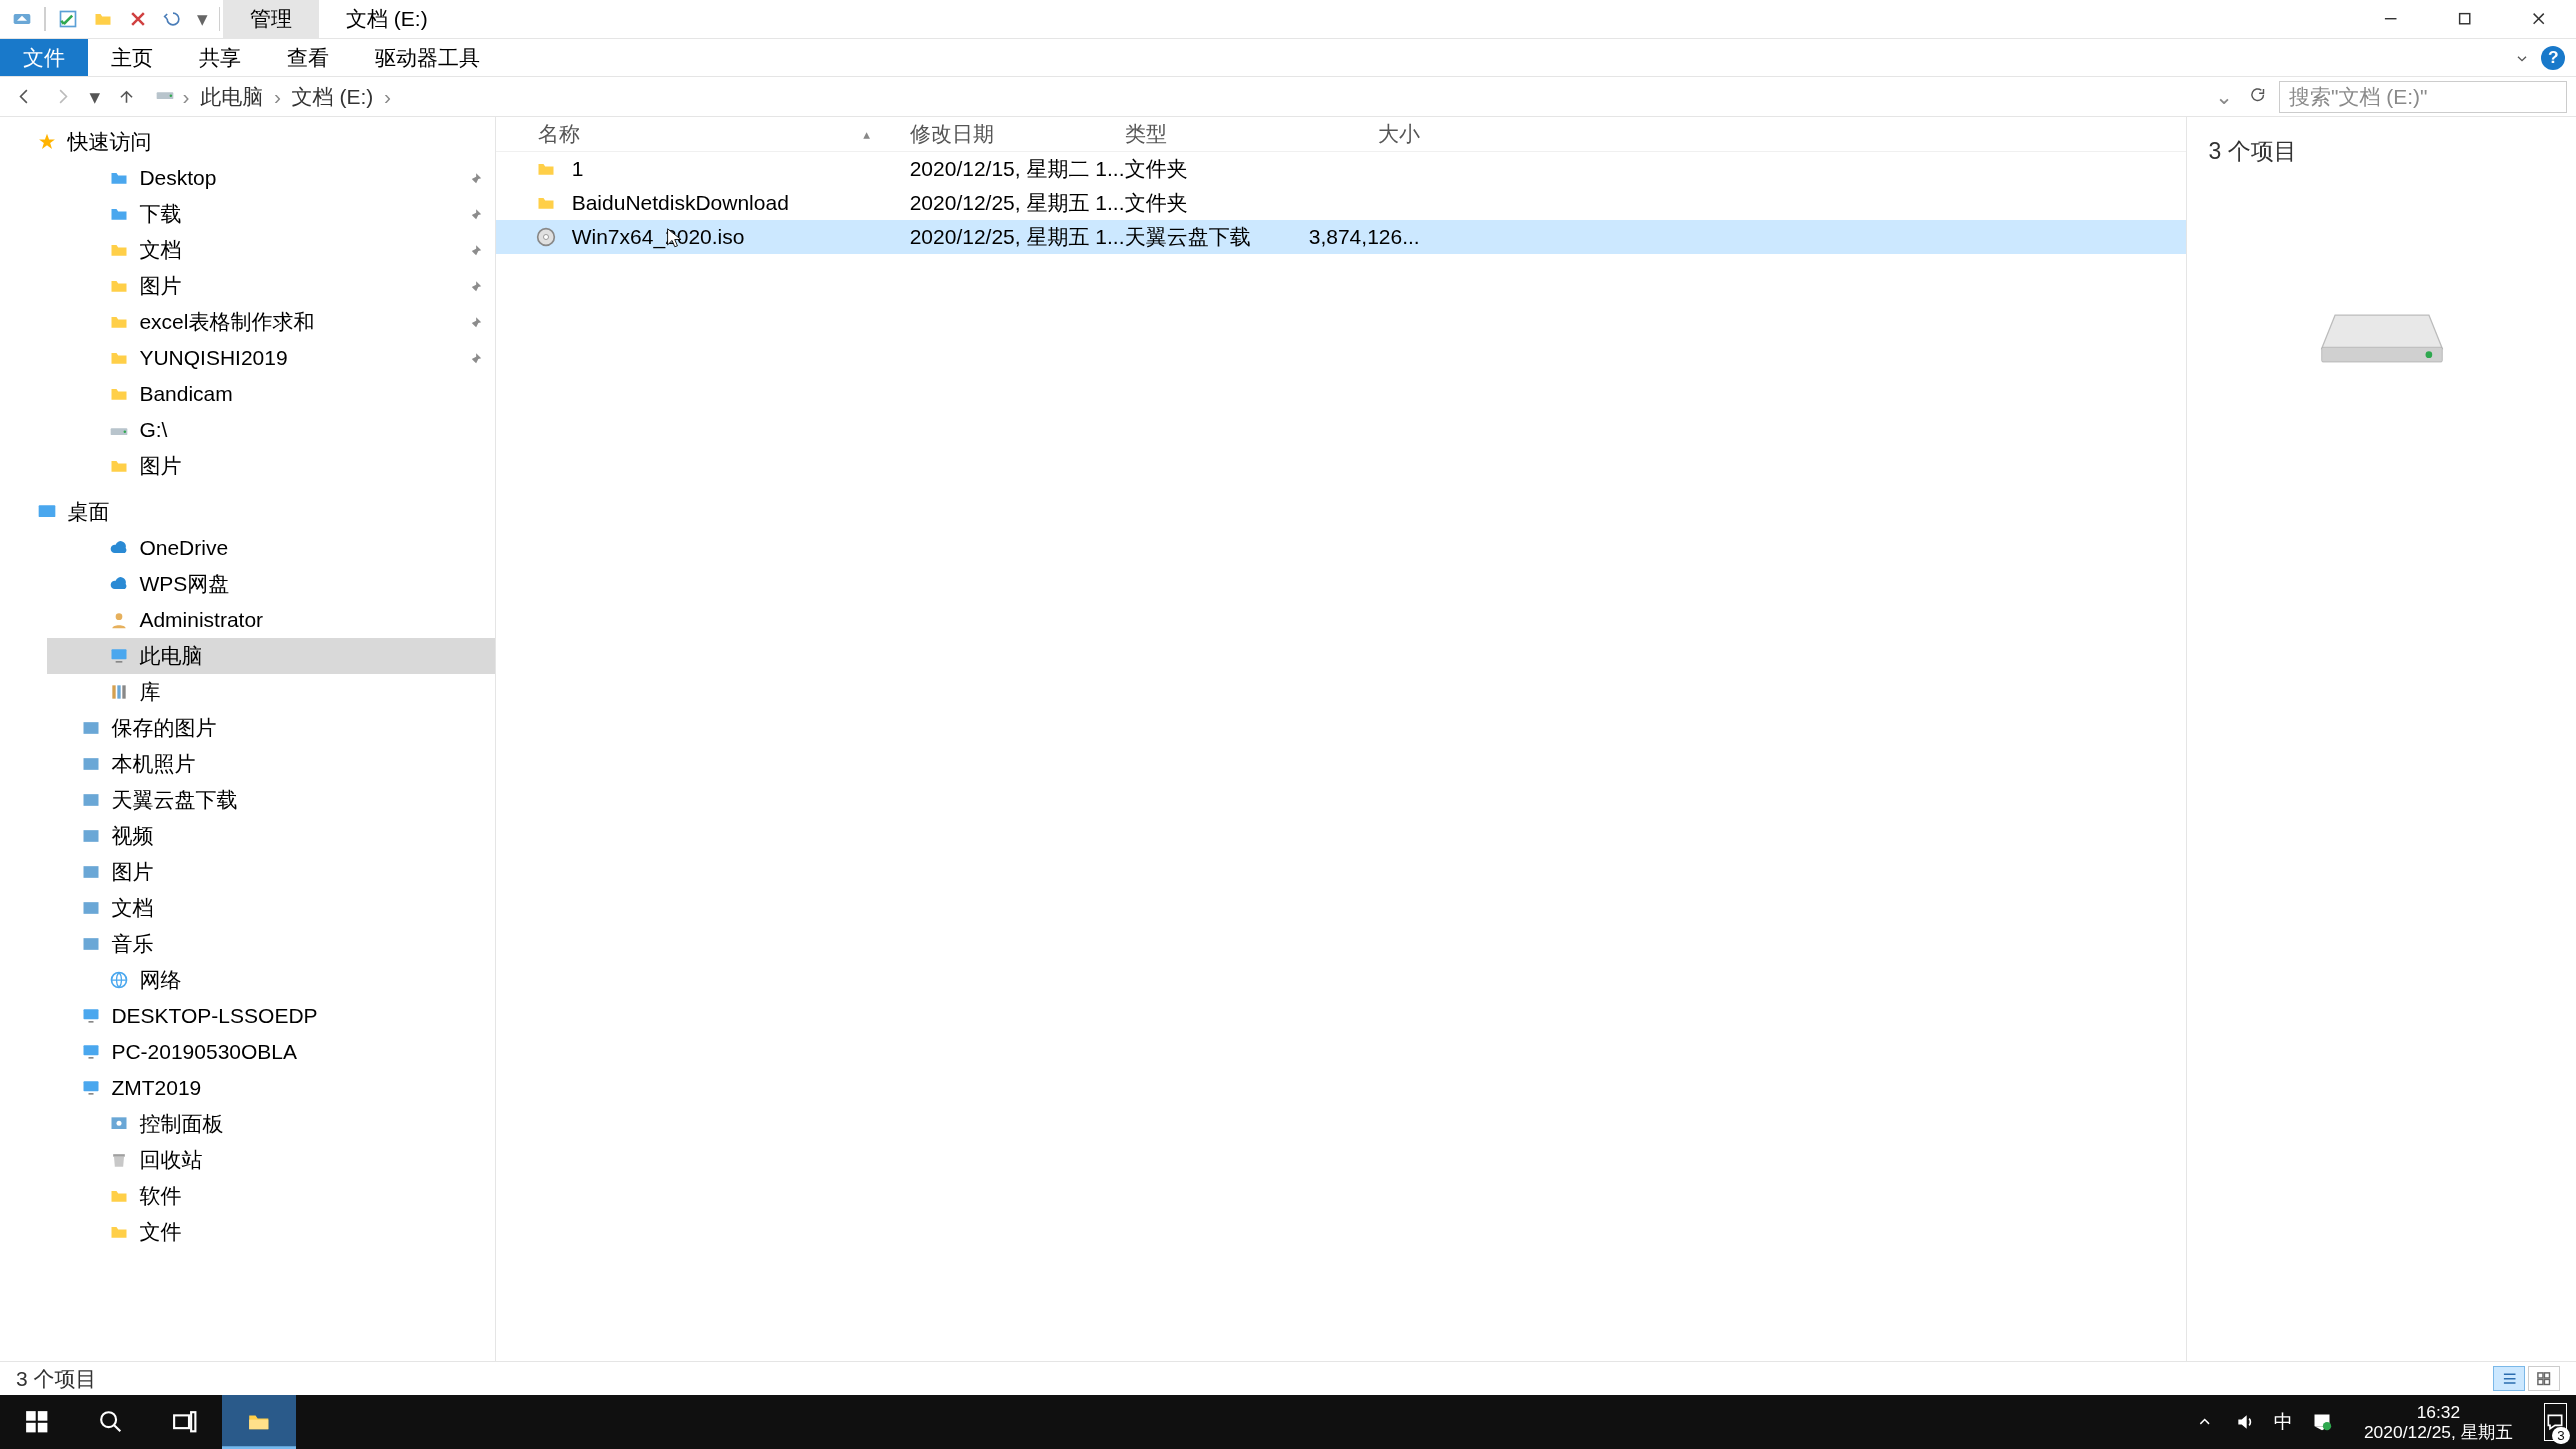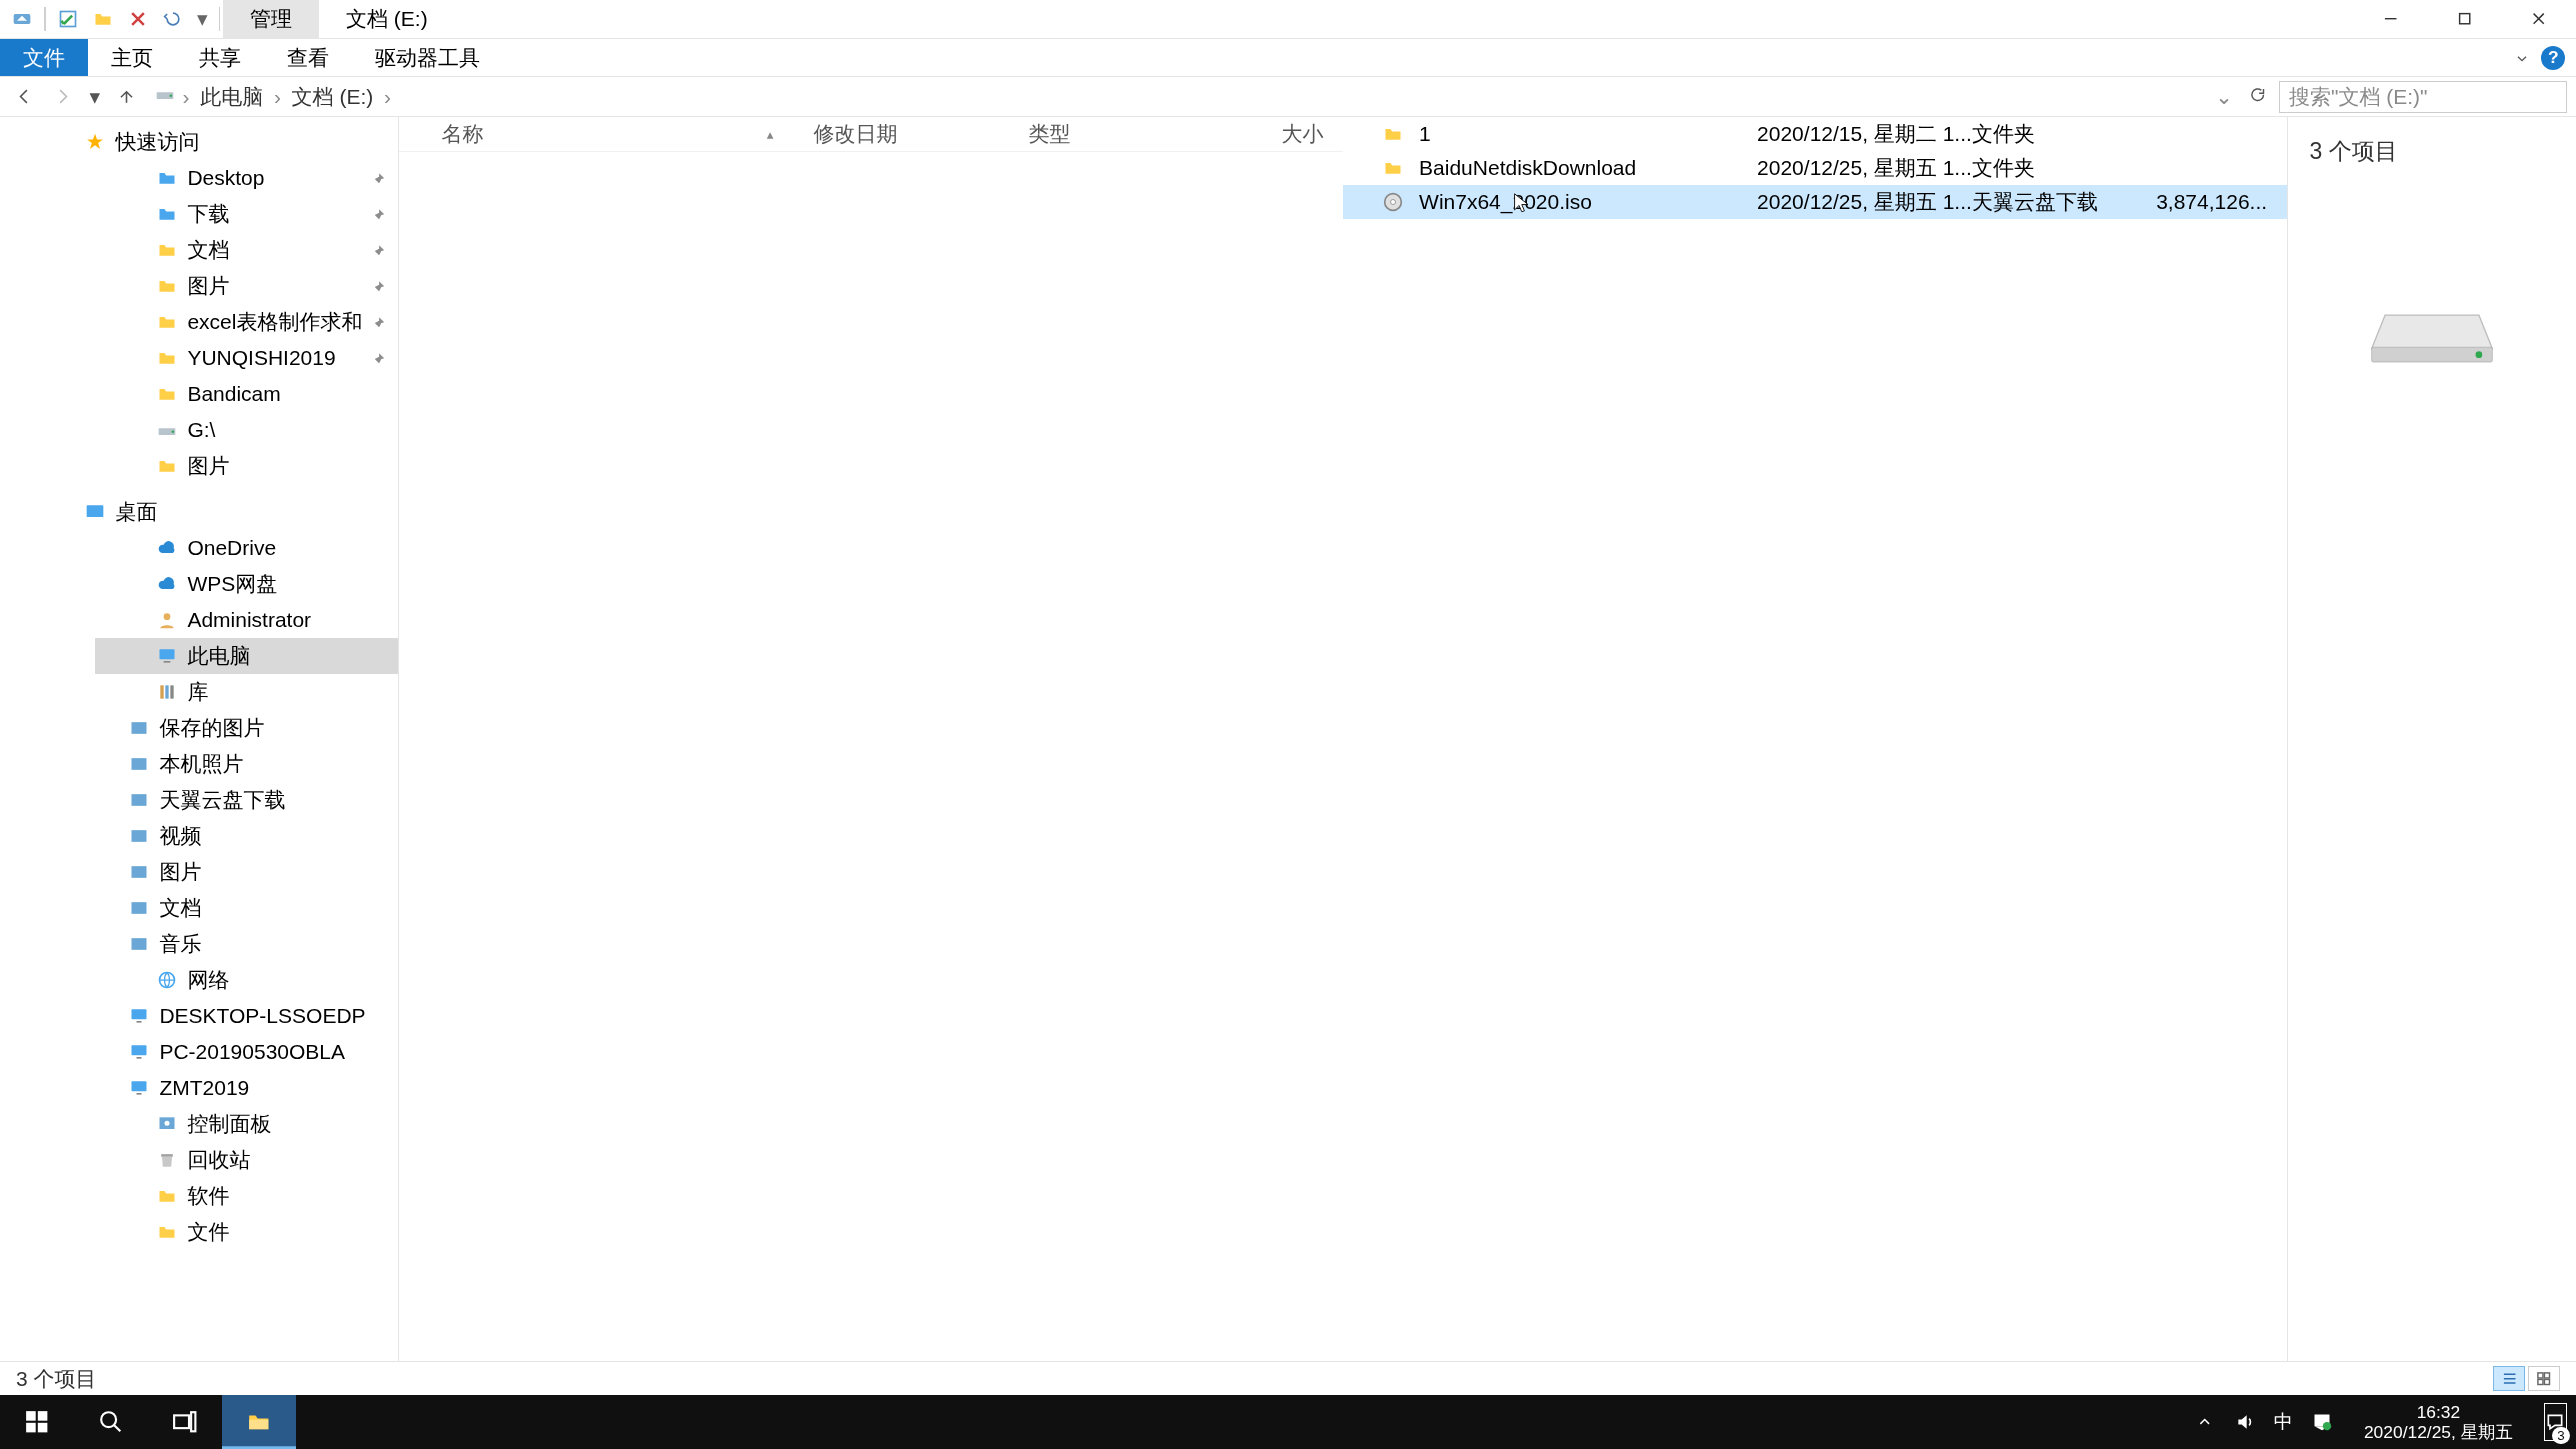--- a/index.html
+++ b/index.html
@@ -31,33 +31,33 @@
 .breadcrumb { flex: 1; display: flex; align-items: center; gap: 4px; padding-left: 5.4px; color: #333; }
 .bc-item { padding: 0 2.7px; }
 .bc-caret { color: #888; padding: 0 4px; }
 .bc-right { margin-left: auto; display: flex; align-items: center; gap: 5.4px; color: #888; }
 .bc-right-ch { padding: 0 5.4px; }
 .search { width: 288px; height: 32px; border: 0.7px solid #ccc; display: flex; align-items: center; padding: 0 9.4px; color: #888; }
 .search input { flex: 1; border: 0; outline: 0; font-size: 21px; color: #333; }
 .search input::placeholder { color: #8a8a8a; }
 .search-icon { width: 19px; height: 19px; }
 
-.body { flex: 1; display: flex; min-height: 0; padding-left: 48px; }
+.body { flex: 1; display: flex; min-height: 0; }
 
 .nav { width: 496px; border-right: 0.7px solid #e5e5e5; overflow-y: auto; padding-top: 6.7px; }
 .tree-item { height: 36px; display: flex; align-items: center; padding-left: 35px; gap: 9.4px; position: relative; }
 .tree-item.depth2 { padding-left: 60px; margin-left: 47px; }
 .tree-item.depth3 { padding-left: 79px; }
 .tree-item.selected { background: #d9d9d9; }
 .tree-icon { width: 23px; height: 23px; display: flex; align-items: center; justify-content: center; }
 .pin { position: absolute; right: 12px; color: #8c8c8c; width: 17.4px; height: 17.4px; }
 .pin svg { width: 17.4px; height: 17.4px; }
 .lbl { white-space: nowrap; }
 
-.files { flex: 1; display: flex; flex-direction: row; border-right: 0.7px solid #e5e5e5; }
+.files { flex: 1; display: flex; flex-direction: column; border-right: 0.7px solid #e5e5e5; }
 .files-header { height: 35px; display: flex; align-items: center; color: #555; padding-left: 38px; border-bottom: 0.7px solid #f0f0f0; }
 .col-name { width: 376px; display: flex; align-items: center; gap: 8px; padding-left: 4px; }
 .col-date { width: 215px; }
 .col-type { width: 174px; }
 .col-size { width: 141px; text-align: right; padding-right: 20px; }
 .sort-ind { color: #888; font-size: 13.4px; margin-left: auto; margin-right: 40px; }
 .file-row { height: 34px; display: flex; align-items: center; padding-left: 38px; }
 .file-row.selected { background: #cce8ff; }
 .file-icon { width: 23px; height: 23px; margin-right: 10.7px; display: flex; align-items: center; justify-content: center; }
 

